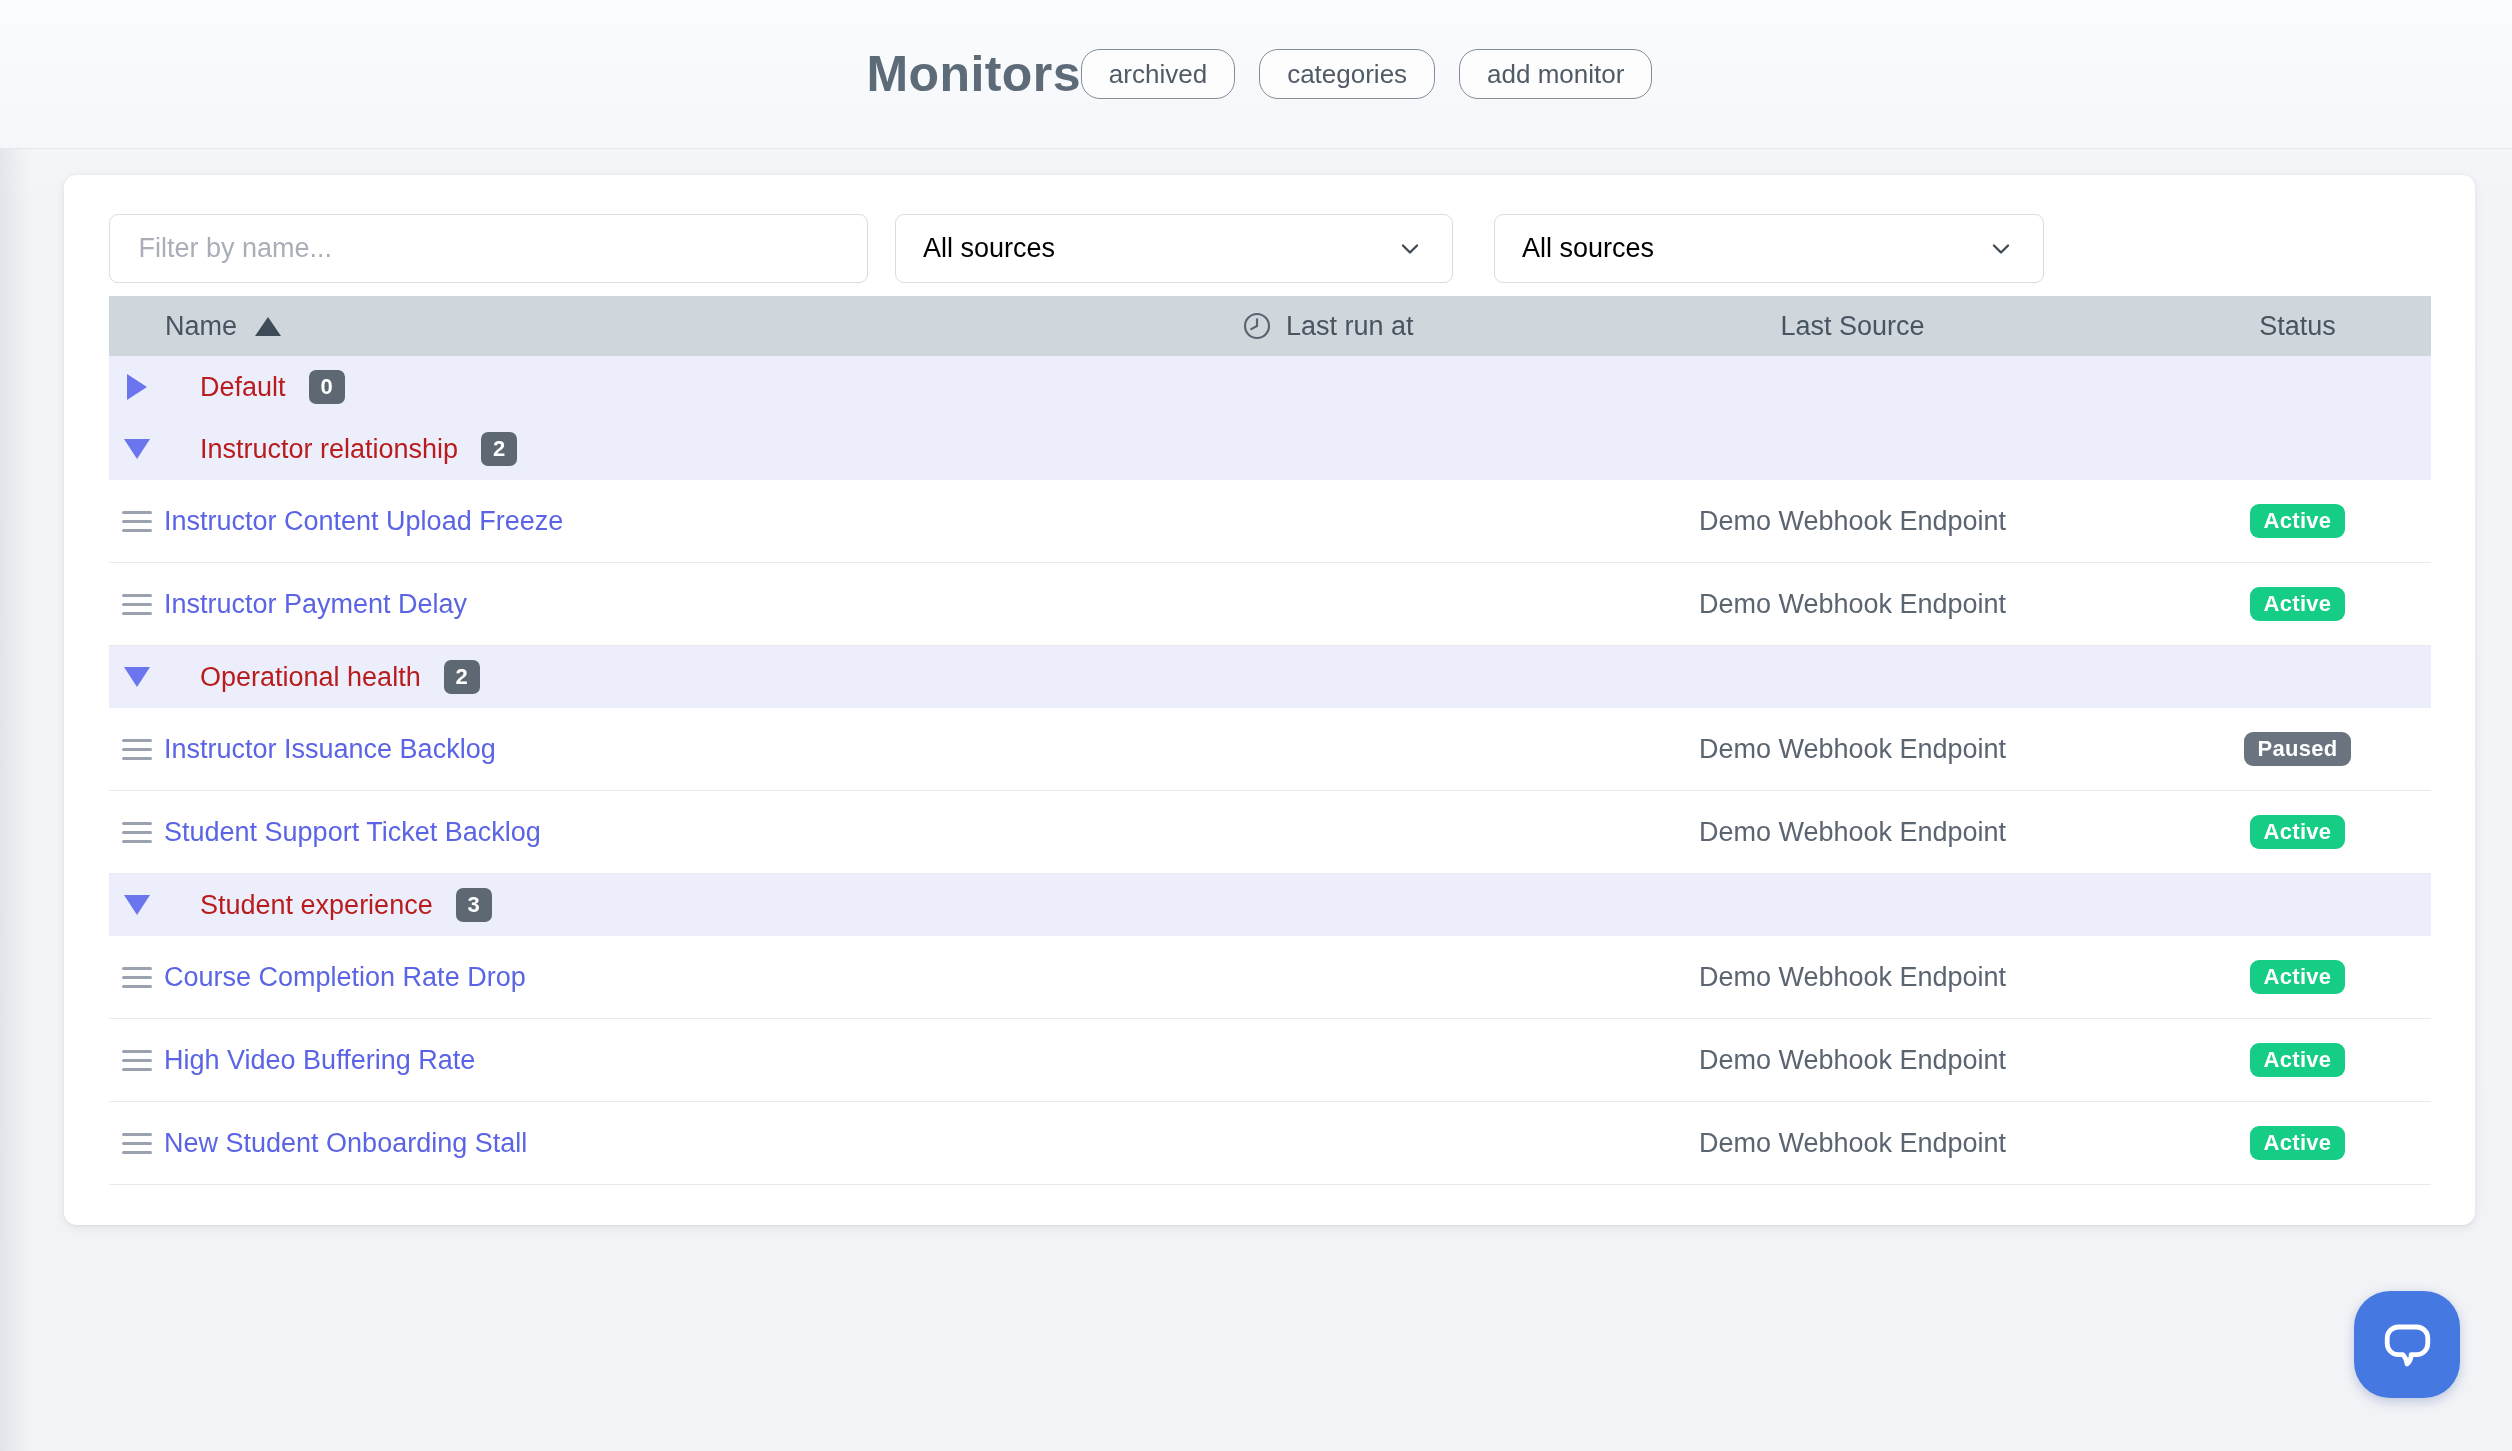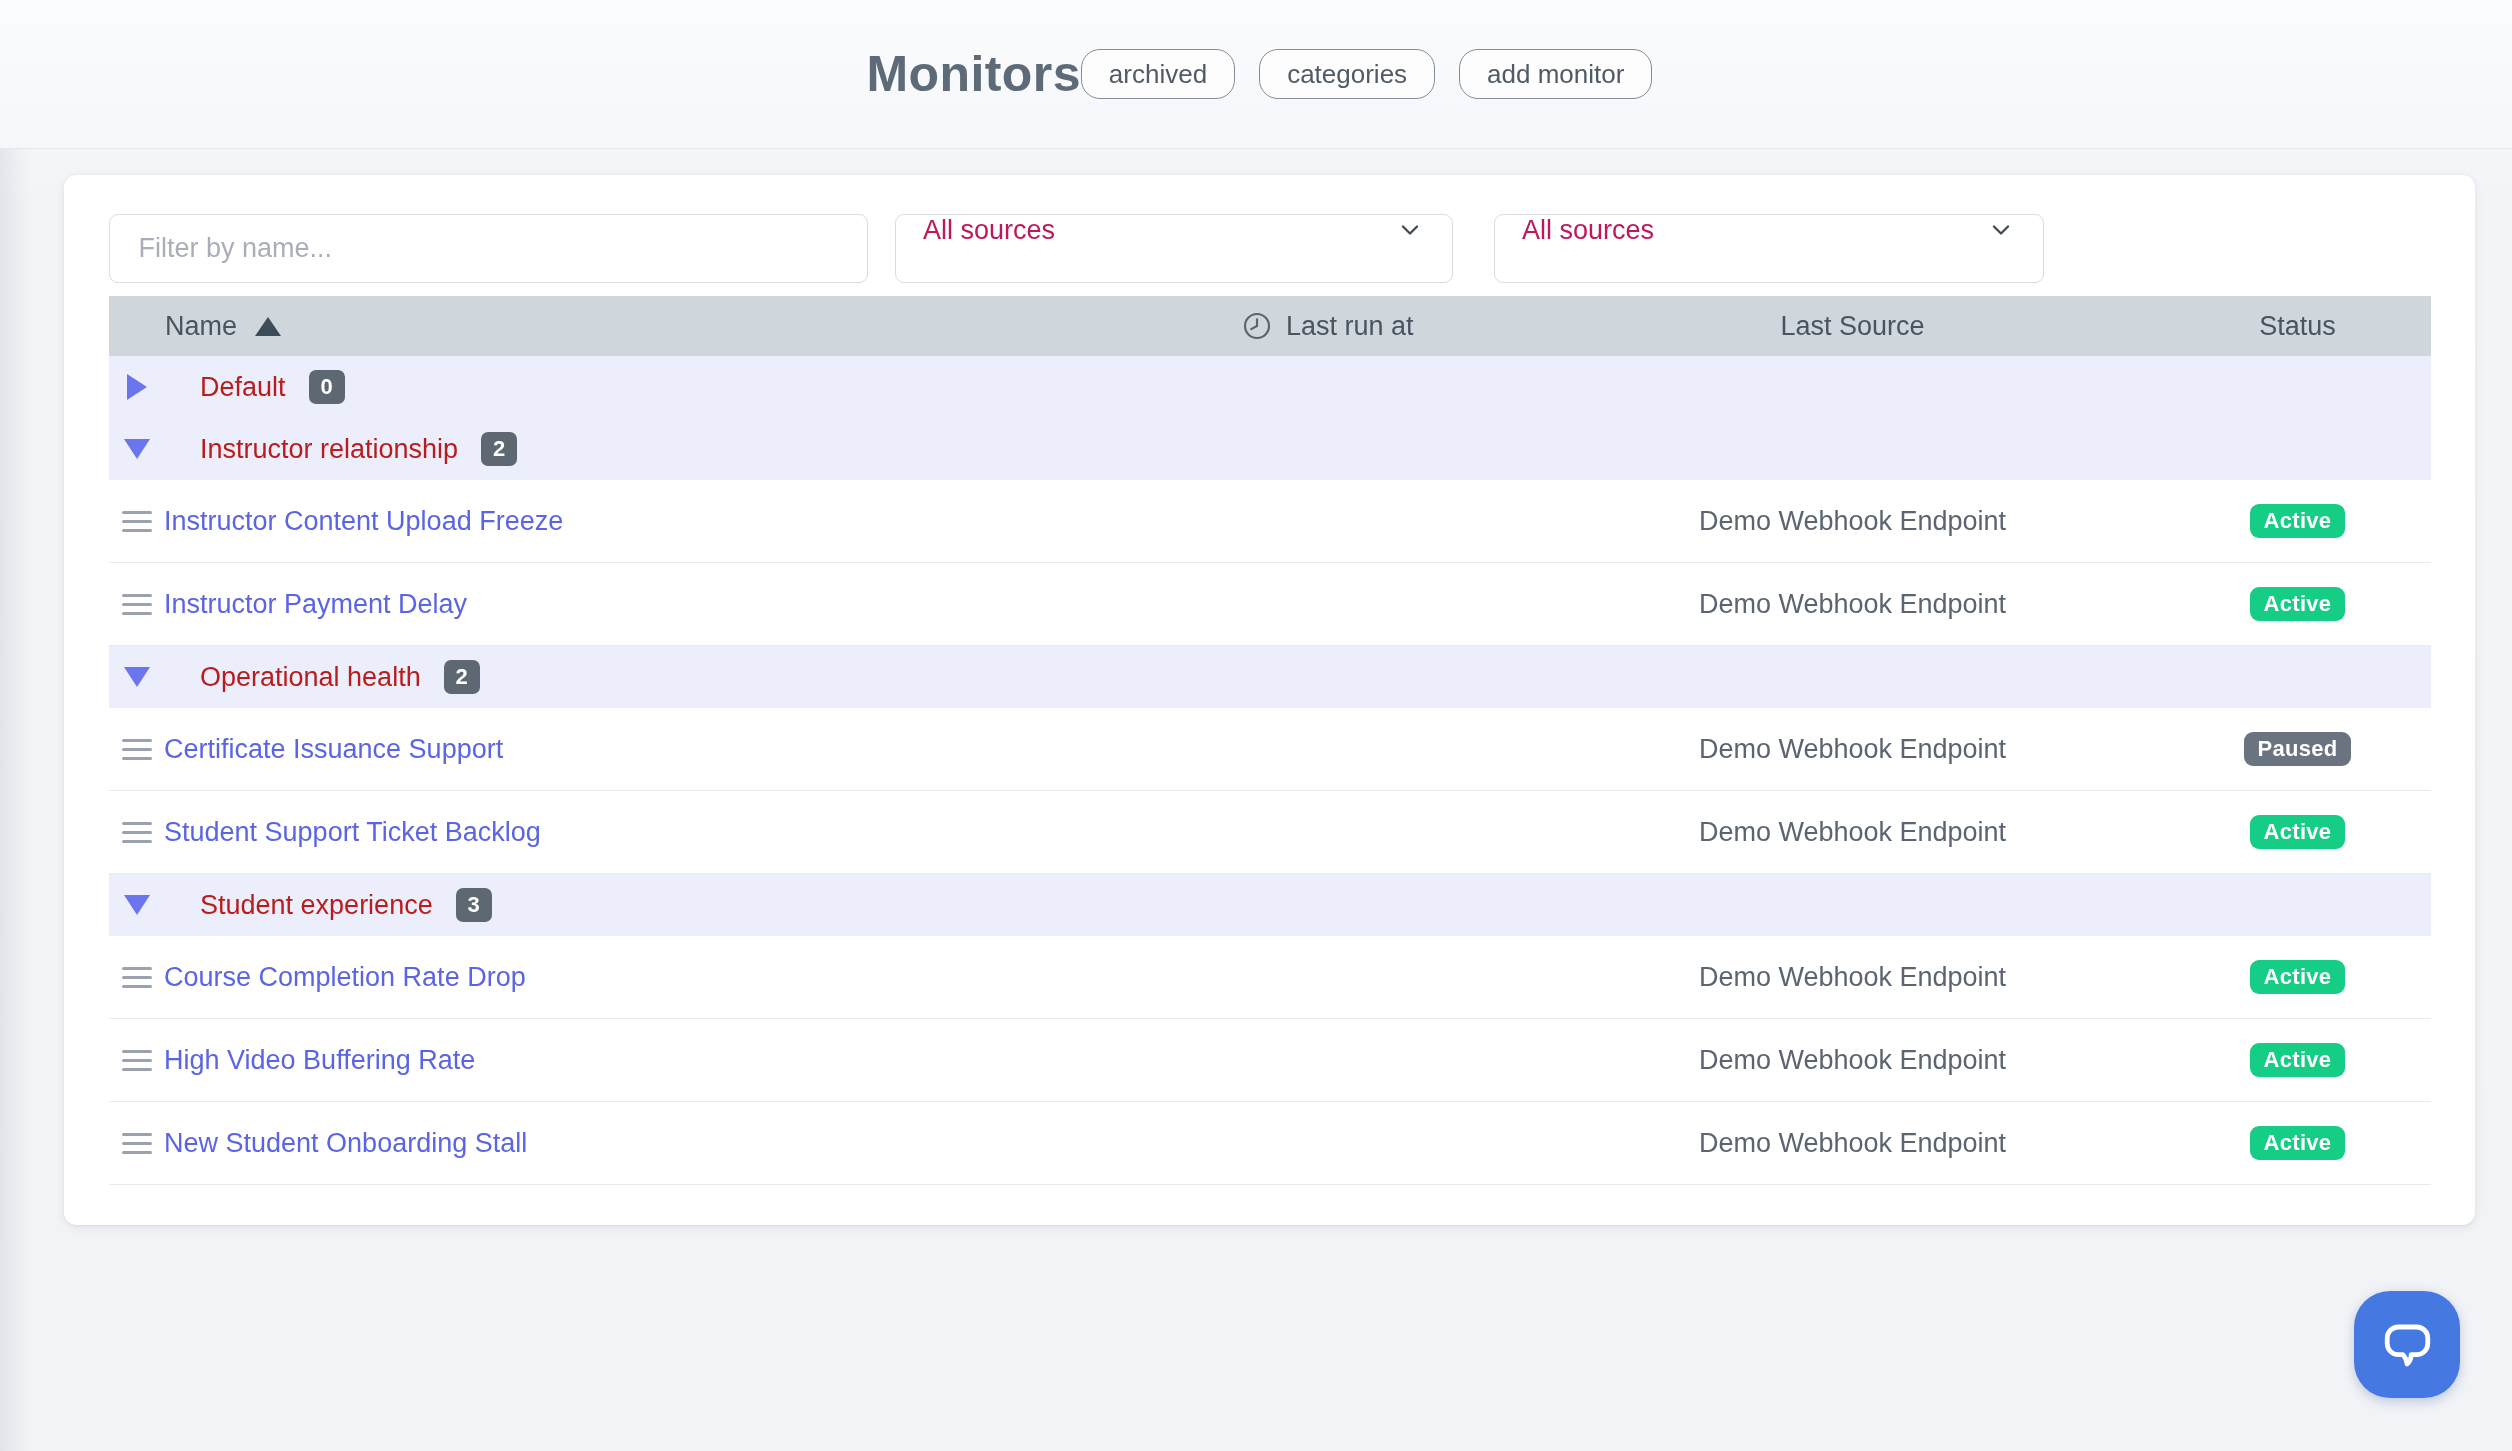--- a/index.html
+++ b/index.html
@@ -44,22 +44,22 @@
   .filters { display: flex; align-items: center; margin-bottom: 13.4px; }
   .filter-input {
     width: 759px; height: 69px; border: 1.8px solid #d9dce2; border-radius: 9px;
     font-family: "Liberation Sans", sans-serif;
     font-size: 27px; color: #3f4a55; padding: 0 28.5px; outline: none;
     background: #fff; margin-right: 27px;
   }
   .filter-input::placeholder { color: #a9aeb9; }
   .select {
     height: 69px; border: 1.8px solid #d9dce2; border-radius: 9px; background: #fff;
-    display: flex; align-items: flex-start; justify-content: space-between;
-    padding: 0 27px; font-size: 27px; color: #be185d; cursor: pointer;
+    display: flex; align-items: center; justify-content: space-between;
+    padding: 0 27px; font-size: 27px; color: #000000; cursor: pointer;
   }
   .select-sources { width: 558px; margin-right: 41px; }
   .select-statuses { width: 550px; }
   .chevron { width: 30px; height: 30px; flex: 0 0 auto; }
 
   
   .table { width: 2322px; }
   .trow { display: grid; grid-template-columns: 1fr 427px 623px 267px; align-items: center; }
   .thead {
     height: 60px; background: #cfd6dc; color: #48545f; font-size: 27px;
@@ -235,21 +235,21 @@
     <div></div>
     <div></div>
   </div>
         <div class="trow monitor-row">
     <div class="name-cell">
       <span class="drag-handle">
               <i></i>
               <i></i>
               <i></i>
             </span>
-      <a class="monitor-link">Certificate Issuance Support</a>
+      <a class="monitor-link">Instructor Issuance Backlog</a>
     </div>
     <div class="cell-center"></div>
     <div class="cell-center">Demo Webhook Endpoint</div>
     <div class="status-cell">
       <span class="badge badge-paused">Paused</span>
     </div>
   </div>
         <div class="trow monitor-row">
     <div class="name-cell">
       <span class="drag-handle">

